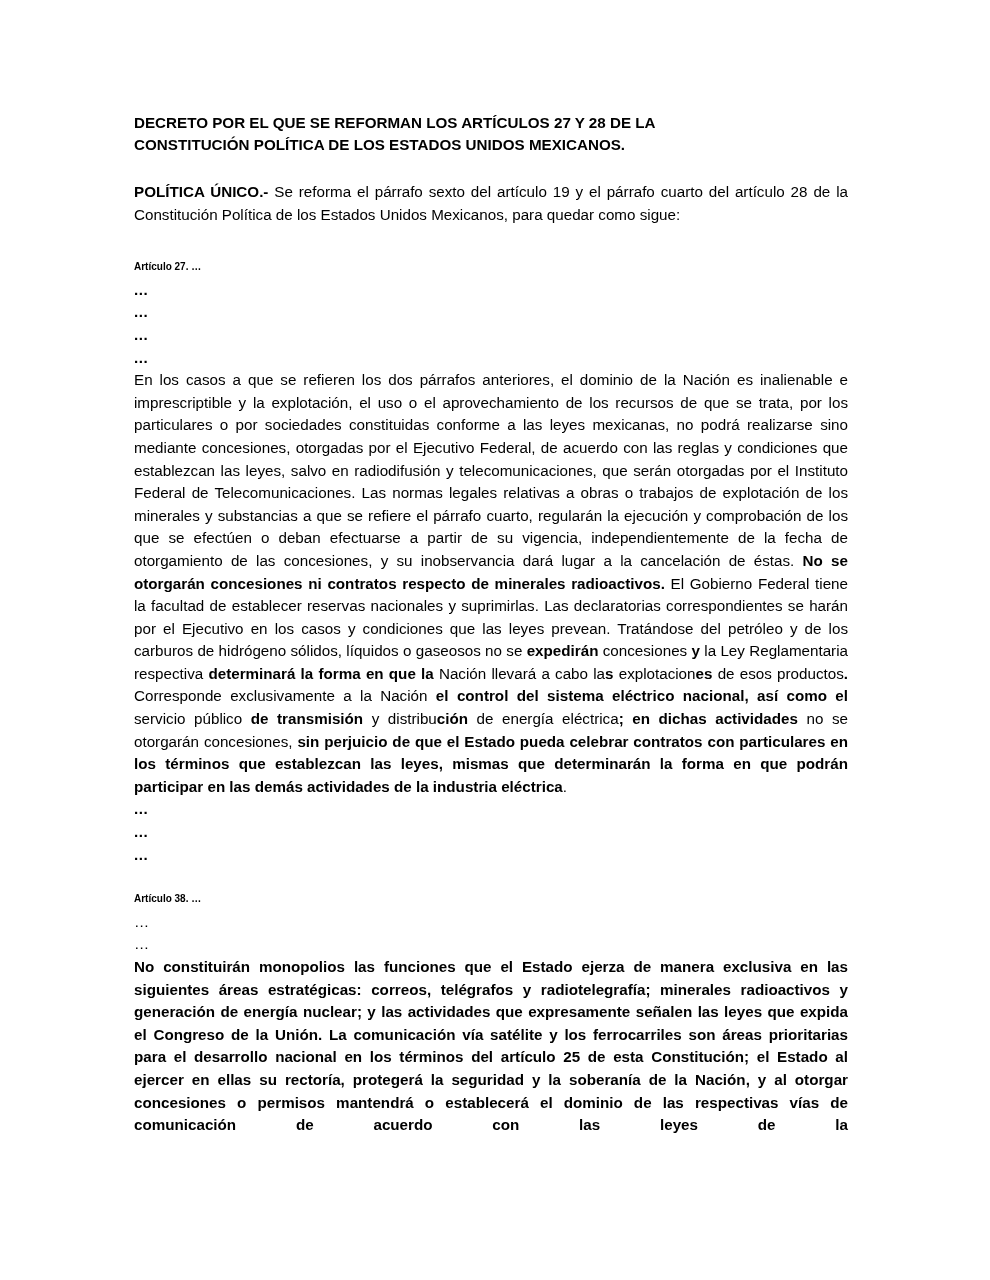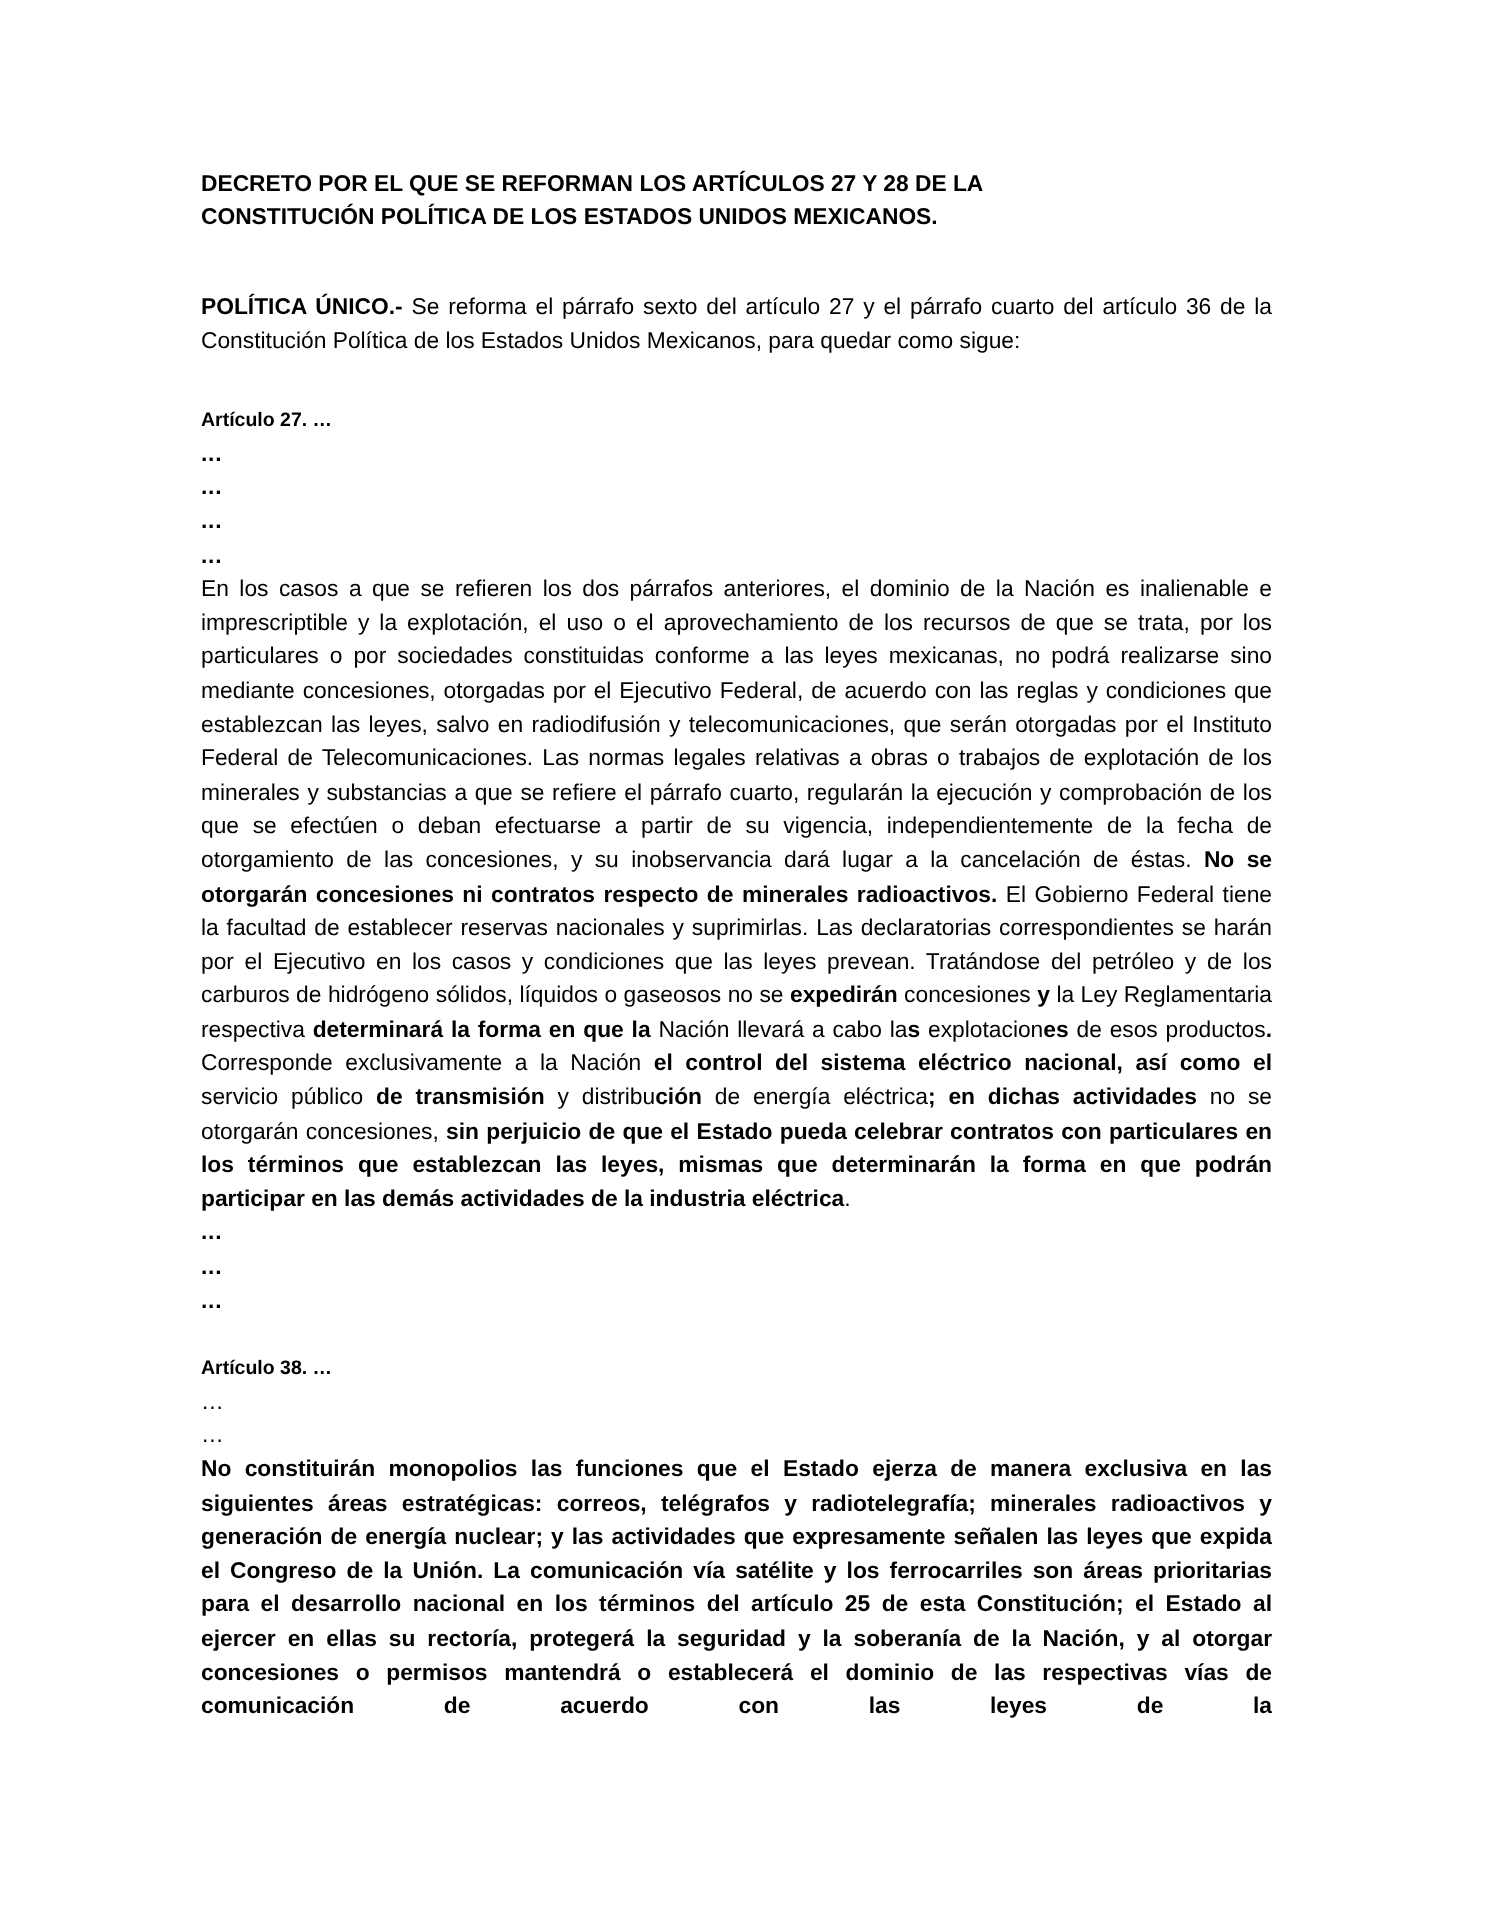--- a/index.html
+++ b/index.html
@@ -29,42 +29,42 @@
     margin: 0;
     font-size: 15.2px;
     line-height: 22.6px;
     text-align: justify;
     text-justify: inter-word;
   }
   .title {
     font-weight: bold;
     text-align: left;
     line-height: 21.5px;
-    margin-bottom: 39px;
+    margin-bottom: 26px;
   }
   .para {
     margin-bottom: 0;
   }
   .spacer-lg { height: 30px; }
   .spacer-md { height: 22px; }
   .b { font-weight: bold; }
   .dots {
     font-weight: bold;
     font-size: 15.2px;
     line-height: 22.6px;
     letter-spacing: 0.5px;
   }
   .dots-plain {
     font-weight: normal;
     font-size: 15.2px;
     line-height: 22.6px;
   }
   .article-head {
     font-weight: bold;
-    font-size: 13px;
+    font-size: 10px;
     line-height: 22.6px;
     text-align: left;
   }
   .justify-block {
     text-align: justify;
   }
   .last-line-full {
     text-align: justify;
     font-weight: bold;
   }
@@ -79,21 +79,21 @@
 
 <div class="page">
   <div class="doc-body">
 
     <p class="title">
       <span>DECRETO POR EL QUE SE REFORMAN LOS ARTÍCULOS 27 Y 28 DE LA</span><br>
       <span>CONSTITUCIÓN POLÍTICA DE LOS ESTADOS UNIDOS MEXICANOS.</span>
     </p>
 
     <p class="para">
-      <span class="b">POLÍTICA ÚNICO.-</span><span> Se reforma el párrafo sexto del artículo 27 y el párrafo cuarto del artículo 36 de la Constitución Política de los Estados Unidos Mexicanos, para quedar como sigue:</span>
+      <span class="b">POLÍTICA ÚNICO.-</span><span> Se reforma el párrafo sexto del artículo 19 y el párrafo cuarto del artículo 28 de la Constitución Política de los Estados Unidos Mexicanos, para quedar como sigue:</span>
     </p>
 
     <div class="spacer-lg"></div>
 
     <p class="article-head">Artículo 27. …</p>
     <p class="dots">...</p>
     <p class="dots">...</p>
     <p class="dots">...</p>
     <p class="dots">...</p>
 

